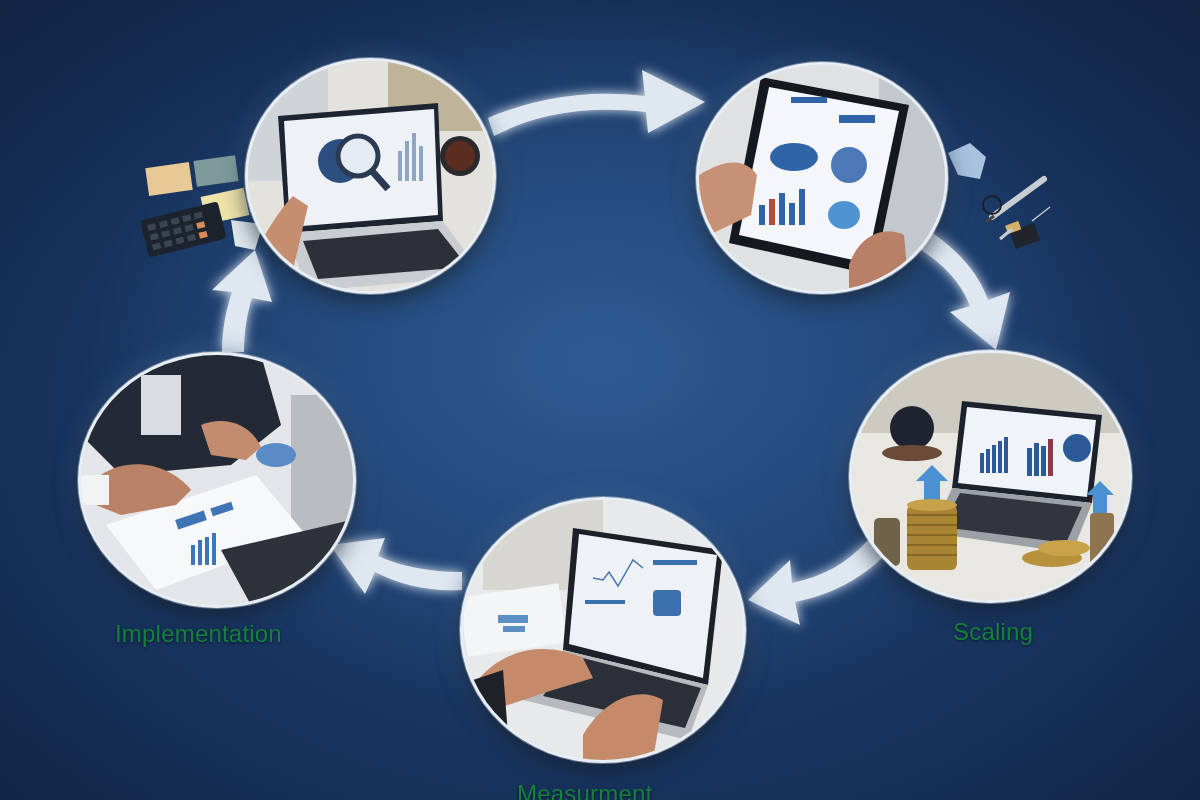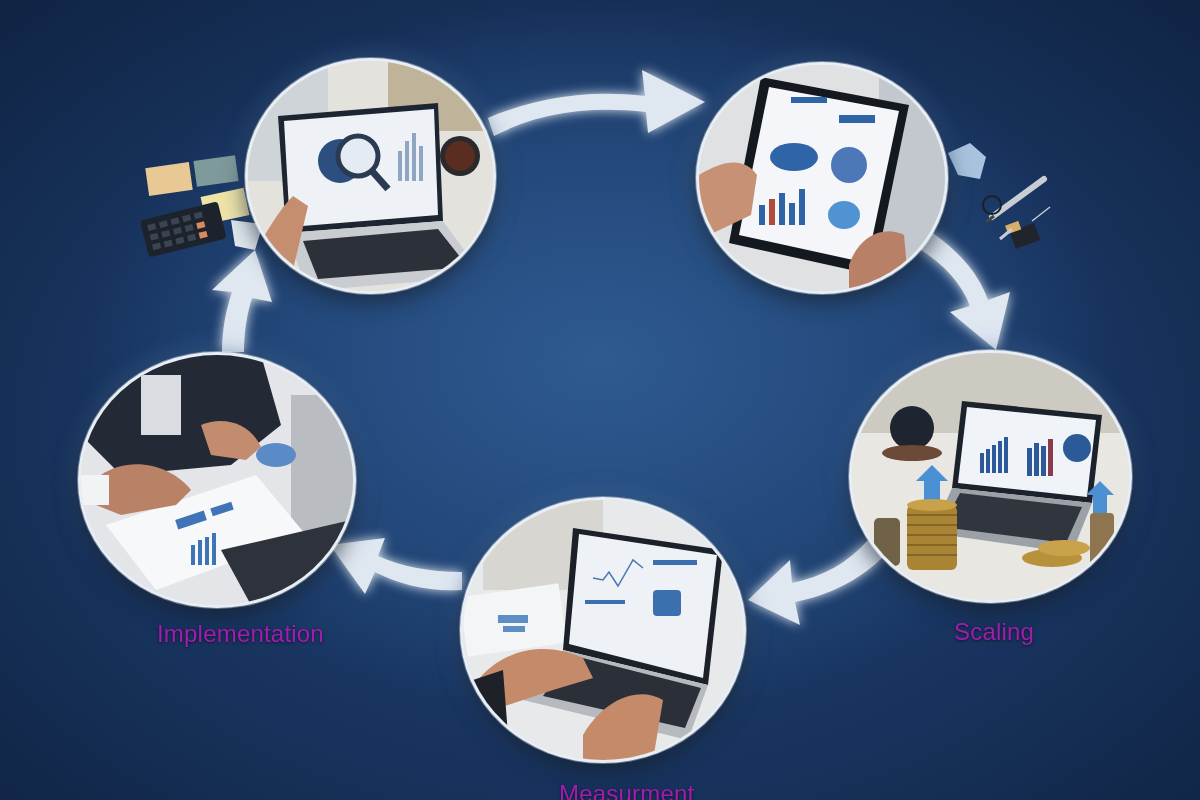--- a/index.html
+++ b/index.html
@@ -14,22 +14,22 @@
   .arrows { position: absolute; inset: 0; }
   .node {
     position: absolute; border-radius: 50%;
     border: 3px solid #e8eef5;
     box-shadow: 0 0 0 1px rgba(255,255,255,0.35), 0 8px 22px rgba(0,0,0,0.55), 0 0 26px rgba(120,170,230,0.35);
     overflow: hidden;
     background: #d9dde2;
   }
   .node svg { width: 100%; height: 100%; display: block; }
   .label {
-    position: absolute; color: #a21caf; font-size: 24px; letter-spacing: 0.2px;
-    text-shadow: 0 1px 3px rgba(0,0,0,0.6); white-space: nowrap; margin-left: 42px;
+    position: absolute; color: #15803d; font-size: 24px; letter-spacing: 0.2px;
+    text-shadow: 0 1px 3px rgba(0,0,0,0.6); white-space: nowrap;
   }
   .prop { position: absolute; }
 </style>
 </head>
 <body>
 
 <div class="stage">
 
   <svg class="arrows" viewBox="0 0 1200 800" width="1200" height="800">
     <defs>
@@ -245,14 +245,14 @@
       <path d="M120,70 C145,60 170,70 180,92 L165,105 L130,100 Z" fill="#c38c6e"></path>
       <rect x="0" y="120" width="28" height="30" fill="#f2f3f5"></rect>
       <g>
         <polygon points="140,195 270,165 272,240 170,250" fill="#2e323a"></polygon>
       </g>
     </svg>
   </div>
 
   <div class="label" style="left:115px;top:620px;">Implementation</div>
   <div class="label" style="left:517px;top:780px;">Measurment</div>
-  <div class="label" style="left:912px;top:618px;">Scaling</div>
+  <div class="label" style="left:953px;top:618px;">Scaling</div>
 </div>
 
 </body></html>

